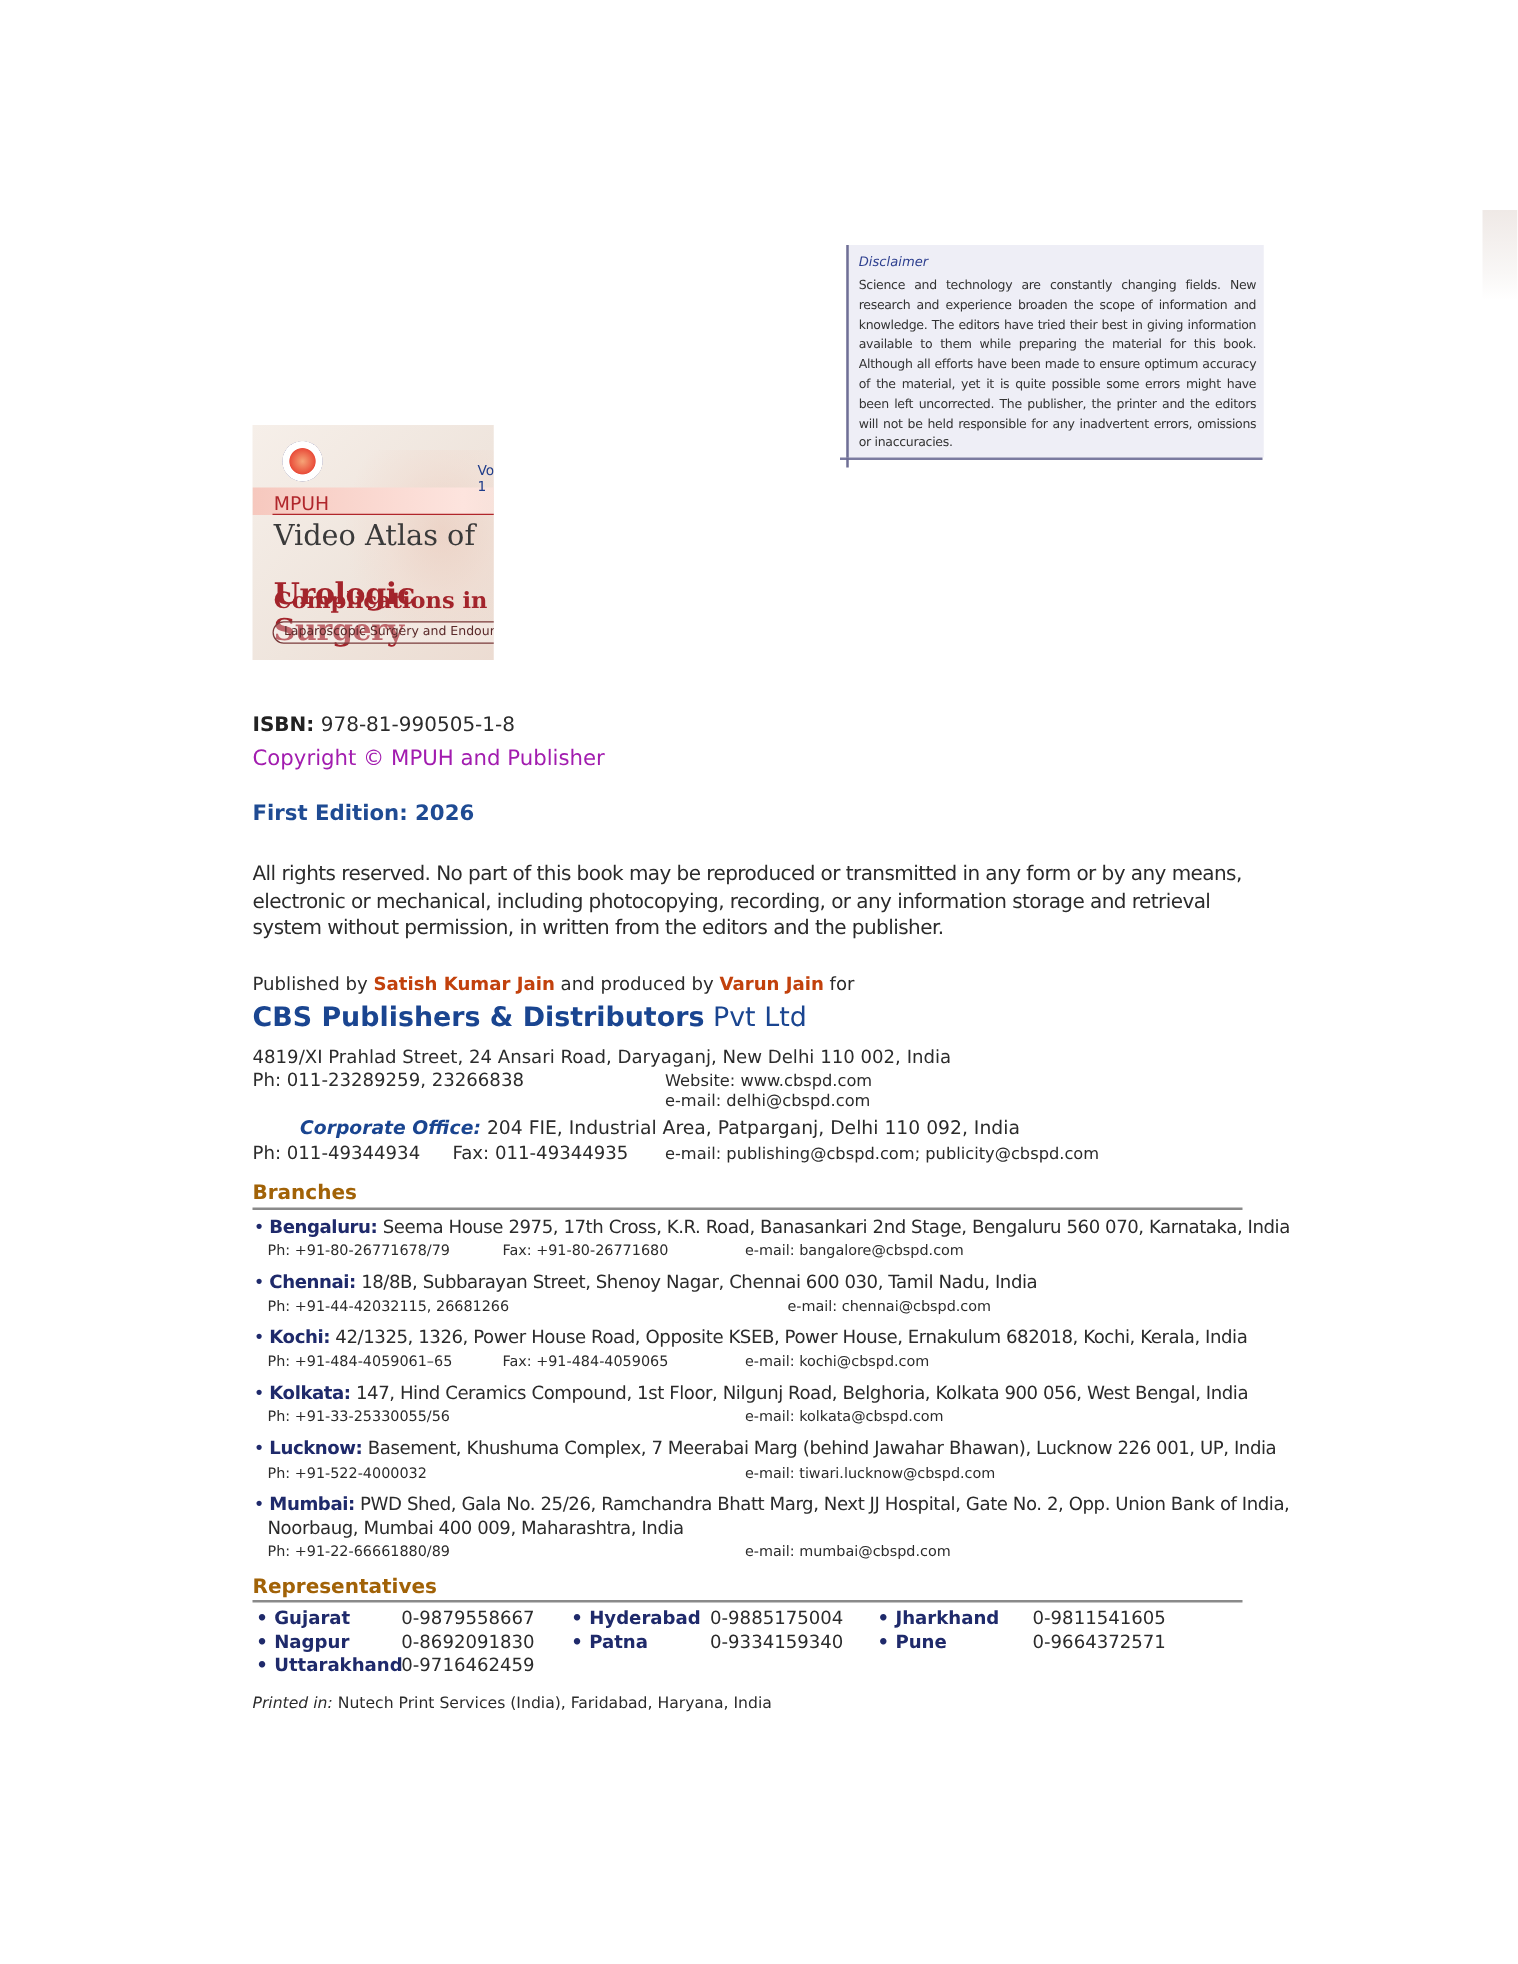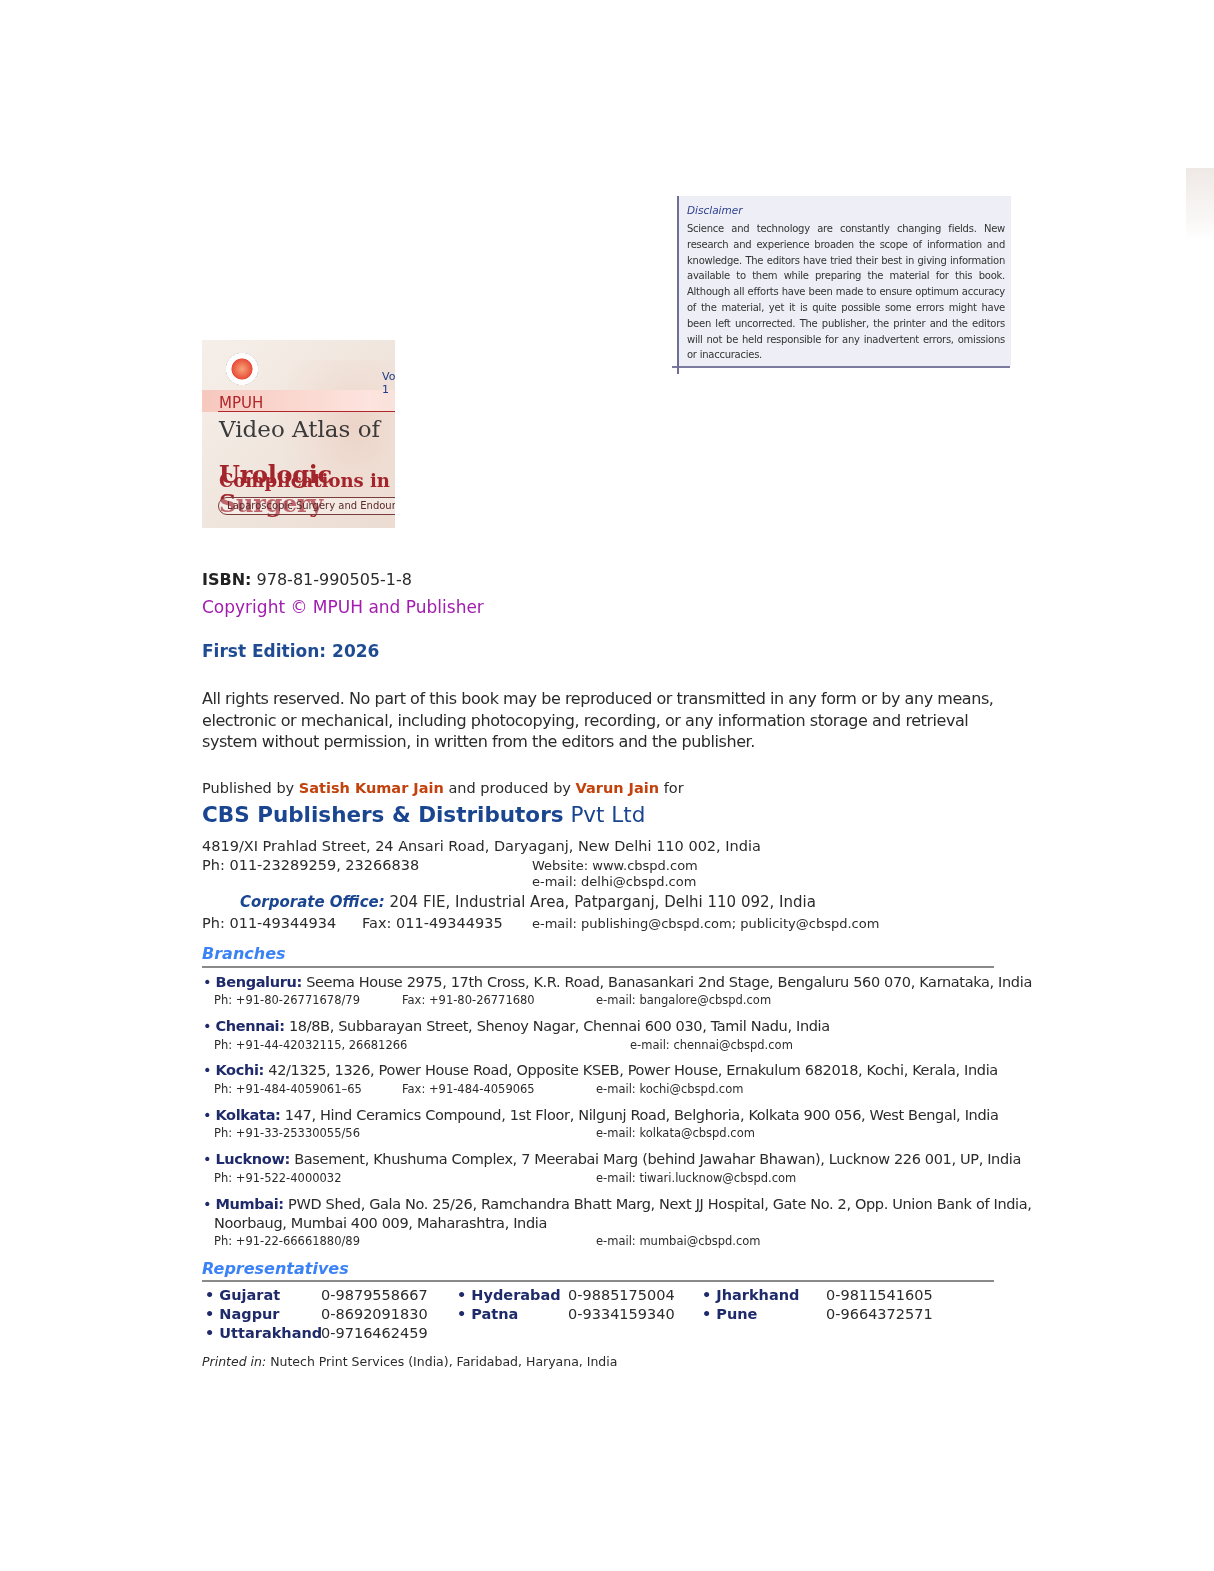--- a/index.html
+++ b/index.html
@@ -54,21 +54,21 @@
   .addr { left:202px; top:838px; font-size:14.5px; color:#2b2b2b; }
   .ph1 { left:202px; top:857px; font-size:14.5px; color:#2b2b2b; }
   .web { left:532px; top:858px; font-size:13px; color:#2b2b2b; }
   .mail1 { left:532px; top:874px; font-size:13px; color:#2b2b2b; }
   .corp { left:212px; top:893px; font-size:15px; color:#2b2b2b;margin-left:28px; }
   .corp i { color:#1a4590; font-weight:bold; }
   .ph2 { left:202px; top:915px; font-size:14.5px; color:#2b2b2b; }
   .fax2 { left:362px; top:915px; font-size:14.5px; color:#2b2b2b; }
   .mail2 { left:532px; top:916px; font-size:13px; color:#2b2b2b; }
 
-  .sec-title { font-size:16px; font-style:italic; font-weight:bold; color:#3b82f6; }
+  .sec-title { font-size:16px; font-weight:bold; color:#a16207; }
   .sec-line { height:2px; background:#8a8a8a; width:792px; left:202px; }
 
   .branch-name { color:#1f2a6b; font-weight:bold; }
   .branch-line { font-size:14.5px; color:#2b2b2b; white-space:nowrap; letter-spacing:-0.35px; }
   .branch-sub { font-size:11.5px; color:#2b2b2b; white-space:nowrap; }
 
   .rep { font-size:14.5px; color:#2b2b2b; }
   .rep-name { color:#1f2a6b; font-weight:bold; }
   .printed { left:202px; top:1354px; font-size:12.5px; color:#2b2b2b; }
   .printed i { color:#2b2b2b; }

